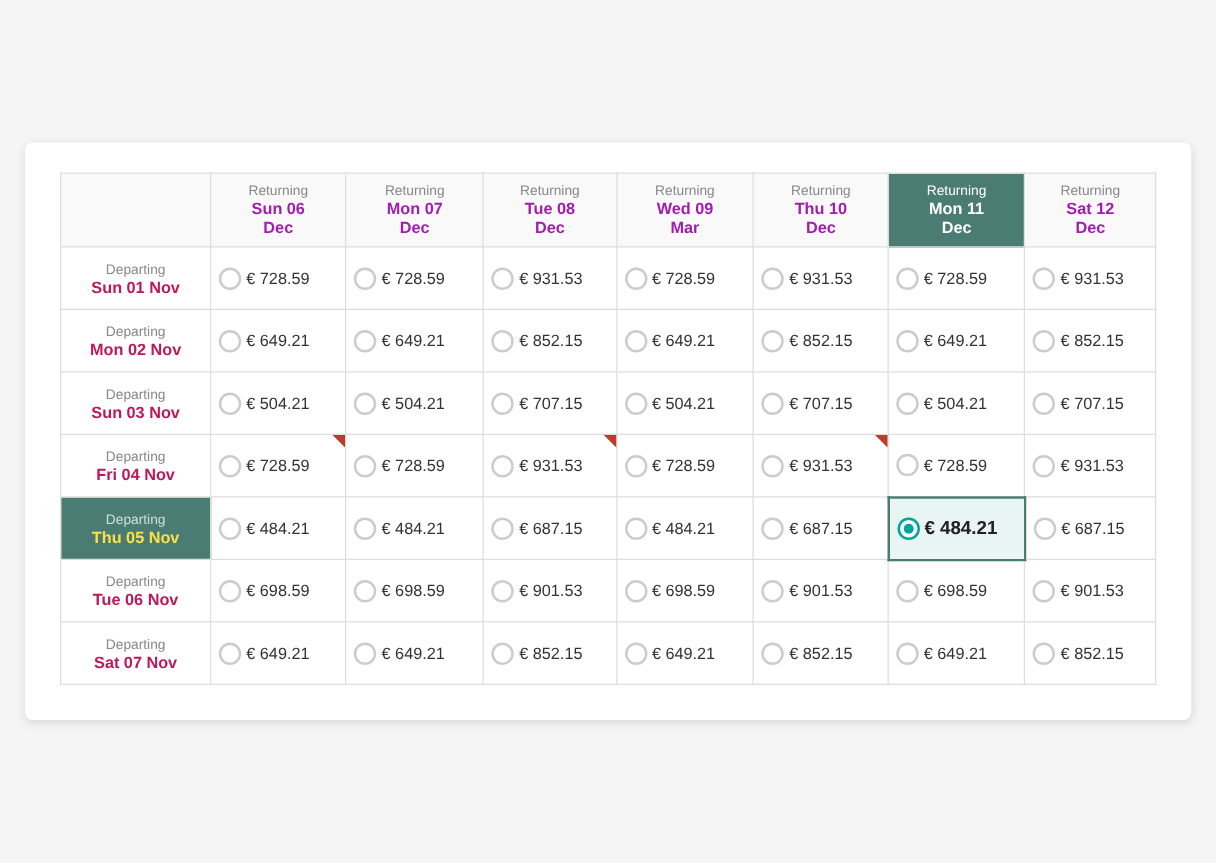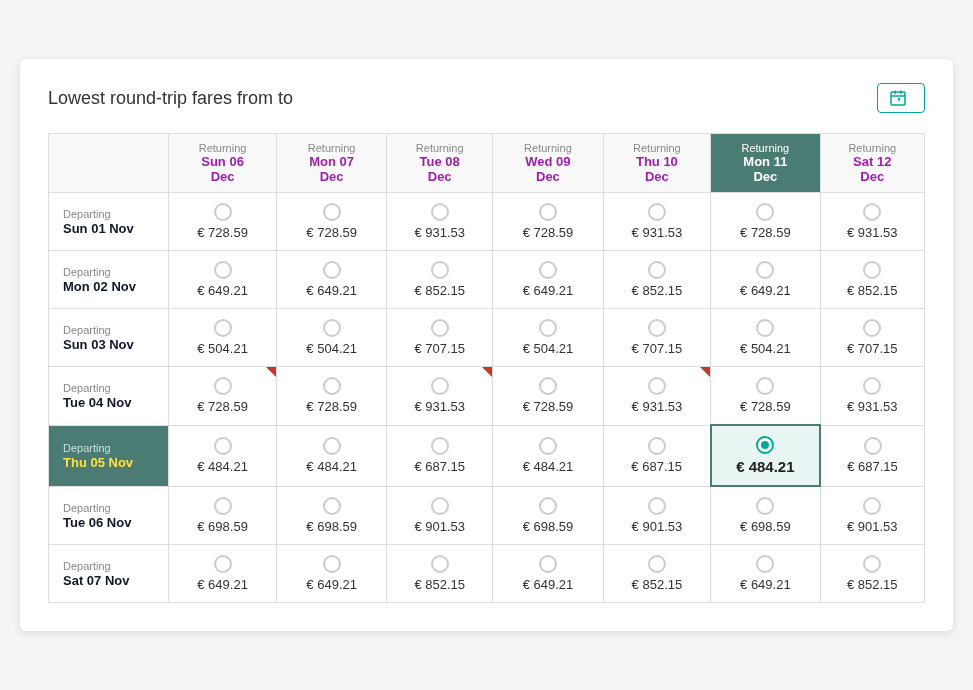--- a/index.html
+++ b/index.html
@@ -81,51 +81,51 @@
     th.active-col {
       background: #4a7c74;
       color: #fff;
     }
     th.active-col .day-label,
     th.active-col .date-label {
       color: #fff;
     }
     .row-header {
       background: #fff;
-      text-align: left;
+      text-align: center;
       padding: 10px 14px;
       font-size: 12px;
       color: #888;
       width: 120px;
     }
     .row-header .dep-day {
       display: block;
       font-size: 13px;
       font-weight: 700;
-      color: #0f172a;
+      color: #be185d;
     }
     .row-header.active-row {
       background: #4a7c74;
       color: #c8e0dc;
     }
     .row-header.active-row .dep-day {
       color: #fde047;
     }
     td.price-cell {
       padding: 10px 6px;
       vertical-align: middle;
       position: relative;
     }
     td.price-cell.active-cell {
       background: #e8f5f3;
       border: 2px solid #4a7c74;
     }
     .radio-price {
       display: flex;
-      flex-direction: column;
+      flex-direction: row;
       align-items: center;
       gap: 4px;
     }
     .radio-circle {
       width: 18px;
       height: 18px;
       border-radius: 50%;
       border: 2px solid #ccc;
       background: #fff;
       display: flex;
@@ -159,59 +159,40 @@
       height: 0;
       border-style: solid;
       border-width: 0 10px 10px 0;
       border-color: transparent #c0392b transparent transparent;
     }
   </style>
 </head>
 <body>
 
 <div class="card">
-  <div class="header">
-    <div class="title">
-      <span>Lowest round-trip fares from </span>
-      <span class="city"></span>
-      <span> to </span>
-      <span class="city"></span>
-    </div>
-    <button class="change-dates-btn">
-      <svg class="calendar-icon" viewBox="0 0 16 16" fill="none" xmlns="http://www.w3.org/2000/svg">
-        <rect x="1" y="2" width="14" height="13" rx="1" stroke="#00a69c" stroke-width="1.5"></rect>
-        <line x1="1" y1="6" x2="15" y2="6" stroke="#00a69c" stroke-width="1.5"></line>
-        <line x1="5" y1="0.5" x2="5" y2="4" stroke="#00a69c" stroke-width="1.5"></line>
-        <line x1="11" y1="0.5" x2="11" y2="4" stroke="#00a69c" stroke-width="1.5"></line>
-        <line x1="8" y1="9" x2="10" y2="9" stroke="#00a69c" stroke-width="1.5"></line>
-        <line x1="9" y1="8" x2="9" y2="11" stroke="#00a69c" stroke-width="1.5"></line>
-      </svg>
-      <span></span>
-    </button>
-  </div>
 
   <table>
     <thead>
       <tr>
         <th></th>
         <th>
           <span class="day-label">Returning</span>
           <span class="date-label">Sun 06 Dec</span>
         </th>
         <th>
           <span class="day-label">Returning</span>
           <span class="date-label">Mon 07 Dec</span>
         </th>
         <th>
           <span class="day-label">Returning</span>
           <span class="date-label">Tue 08 Dec</span>
         </th>
         <th>
           <span class="day-label">Returning</span>
-          <span class="date-label">Wed 09 Dec</span>
+          <span class="date-label">Wed 09 Mar</span>
         </th>
         <th>
           <span class="day-label">Returning</span>
           <span class="date-label">Thu 10 Dec</span>
         </th>
         <th class="active-col">
           <span class="day-label">Returning</span>
           <span class="date-label">Mon 11 Dec</span>
         </th>
         <th>
@@ -371,21 +352,21 @@
     </td>
           <td class="price-cell">
       <div class="radio-price">
         <div class="radio-circle"></div>
         <span class="price-text">€ 707.15</span>
       </div>
 
     </td>
         </tr>
         <tr>
-          <td class="row-header"><span style="font-size:11px;color:#888">Departing</span><span class="dep-day">Tue 04 Nov</span></td>
+          <td class="row-header"><span style="font-size:11px;color:#888">Departing</span><span class="dep-day">Fri 04 Nov</span></td>
           <td class="price-cell">
       <div class="radio-price">
         <div class="radio-circle"></div>
         <span class="price-text">€ 728.59</span>
       </div>
       <div class="red-flag"></div>
     </td>
           <td class="price-cell">
       <div class="radio-price">
         <div class="radio-circle"></div>

